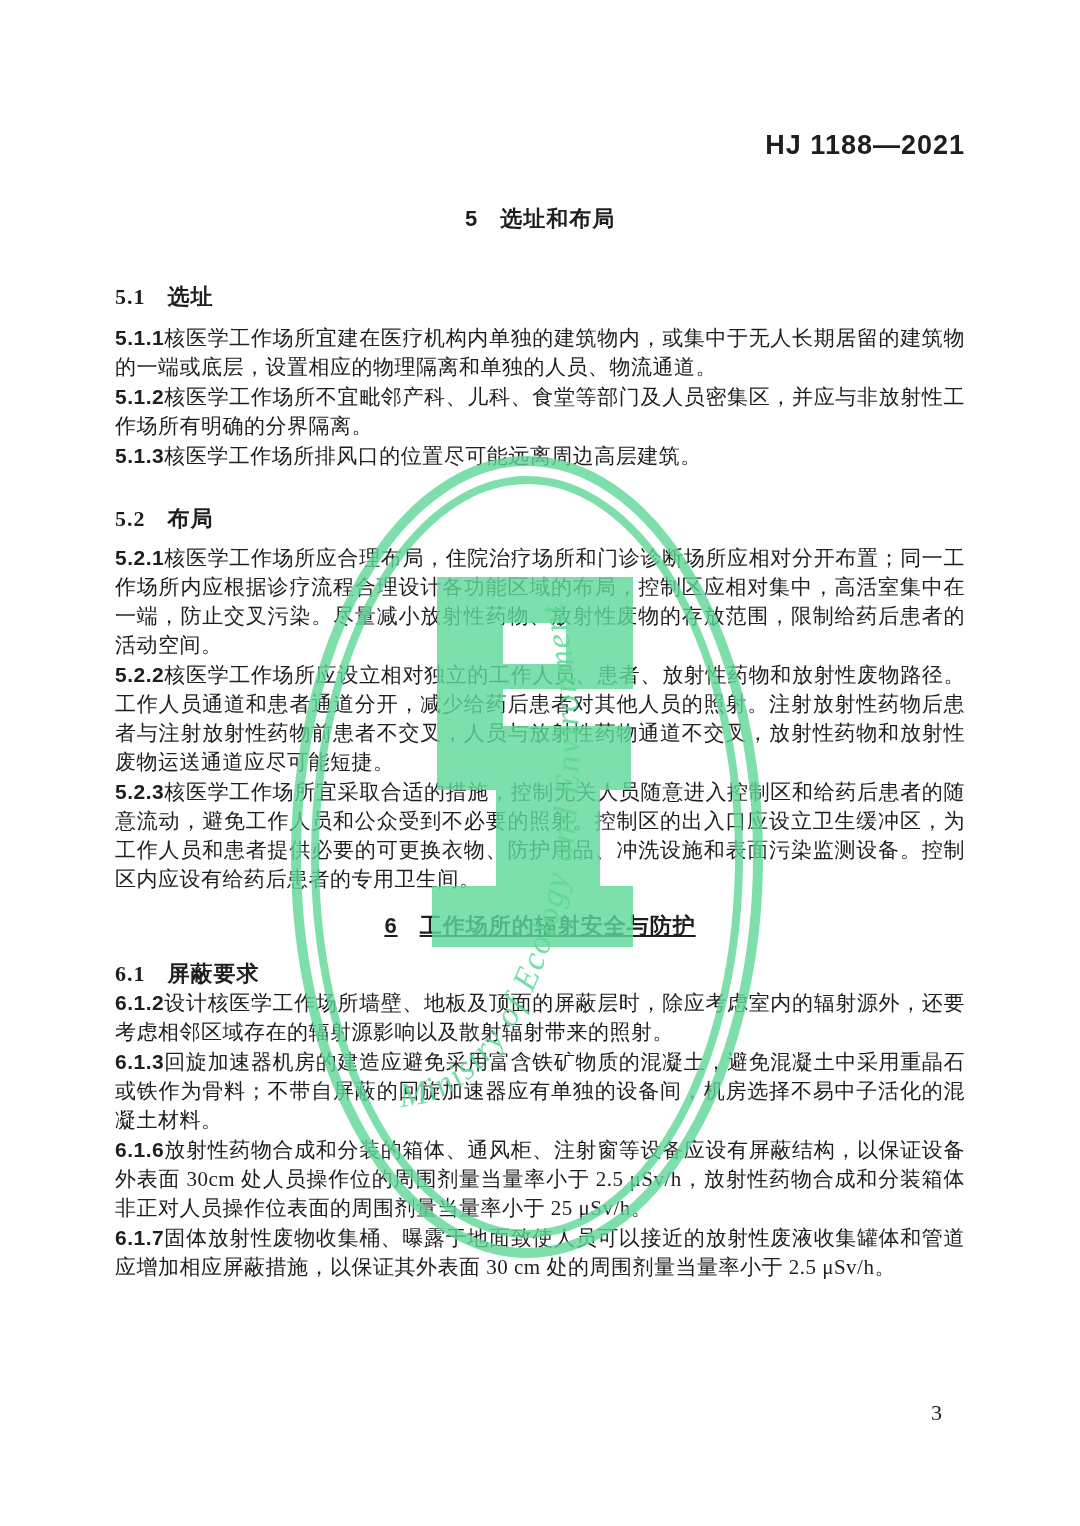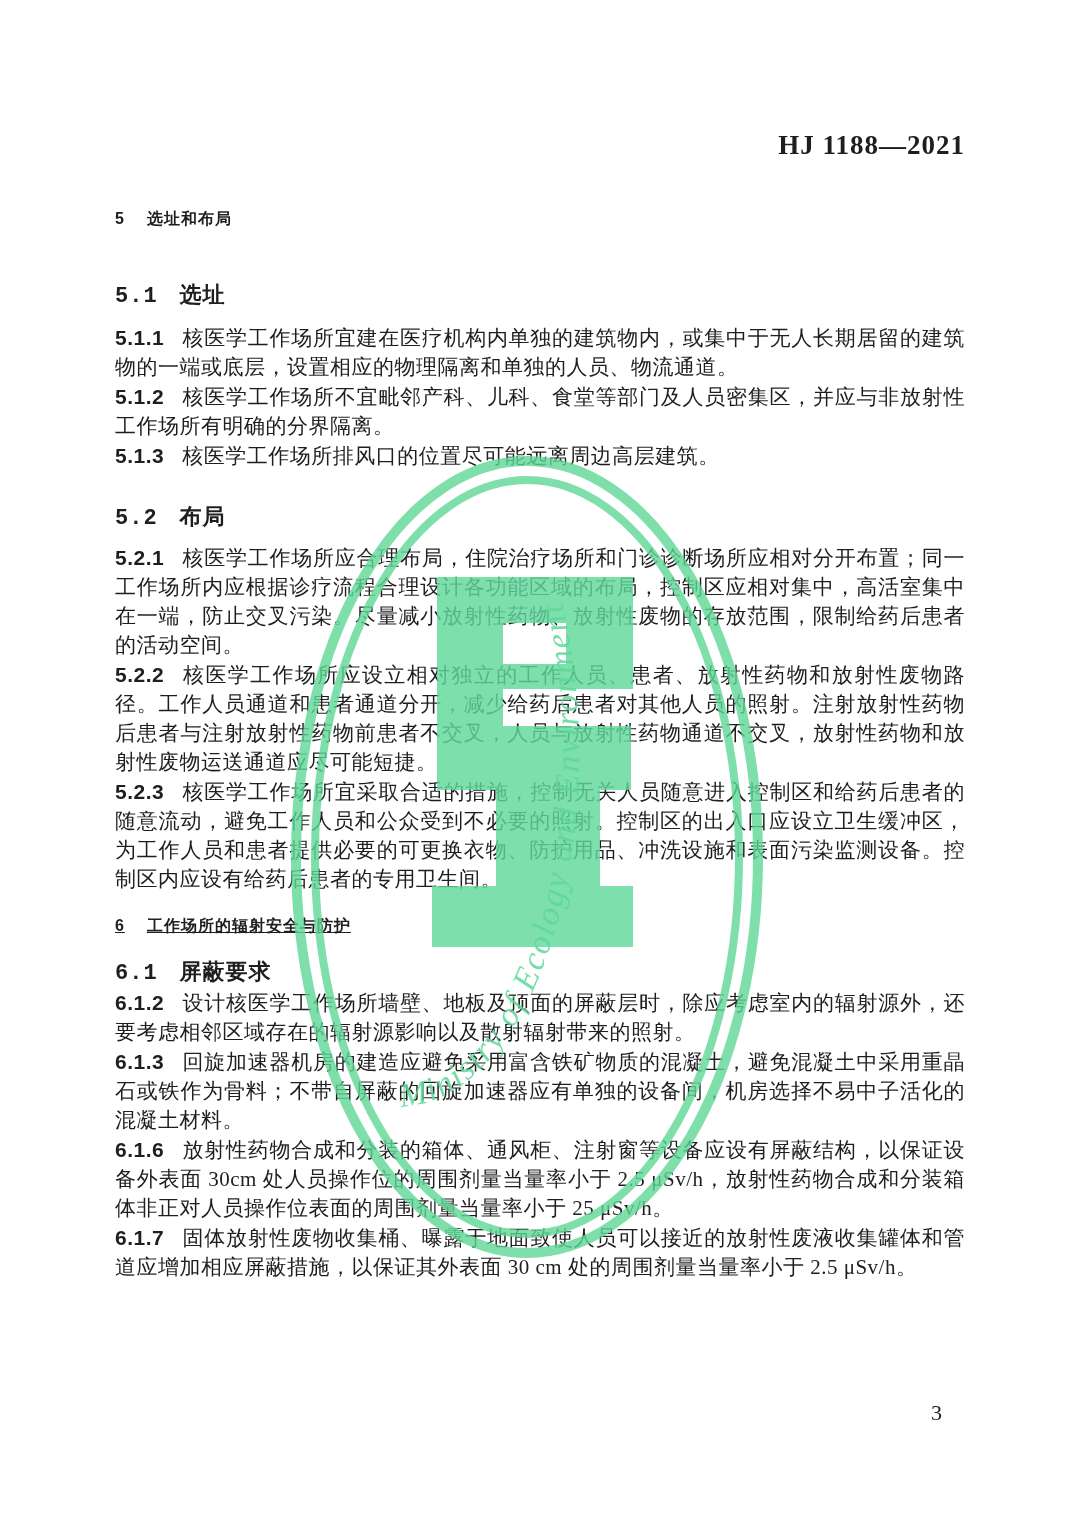--- a/index.html
+++ b/index.html
@@ -16,54 +16,55 @@
     position:relative;
     padding:130px 115px 0 115px;
     z-index:1;
   }
   .doc-number{
     text-align:right;
     font-size:27px;
     font-weight:bold;
     letter-spacing:1px;
     line-height:30px;
-    font-family:Liberation Serif, serif;
+    font-family:Liberation Sans, sans-serif;
   }
   .h1{
     font-family:"Liberation Sans","DejaVu Sans",sans-serif;
     font-weight:700;
-    font-size:16px;
+    font-size:22px;
     line-height:28px;
     letter-spacing:1px;
+    text-align:center;
   }
   .h1-5{margin-top:45px;}
   .h1-6{margin-top:18px;text-decoration:underline;}
   .h2{
-    font-family:Liberation Mono, monospace;
+    font-family:Liberation Serif, serif;
     font-weight:700;
     font-size:22px;
     line-height:28px;
     letter-spacing:1px;
   }
   .h2-51{margin-top:50px;}
   .h2-52{margin-top:34px;}
   .h2-61{margin-top:20px;}
   .h1 .num,.h2 .num{margin-right:22px;}
   p.clause{
     margin:0;
     font-size:21px;
     line-height:29px;
     letter-spacing:0.5px;
     text-align:justify;
     text-justify:inter-character;
   }
   p.clause .num{
     font-family:"Liberation Sans","DejaVu Sans",sans-serif;
     font-weight:700;
-    margin-right:18px;
+    margin-right:0;
   }
   p.first{margin-top:12px;}
   p.after-h2{margin-top:10px;}
   p.m13{margin-top:13px;}
   .page-number{
     position:absolute;
     top:1400px;
     right:138px;
     font-size:22px;
     z-index:1;

